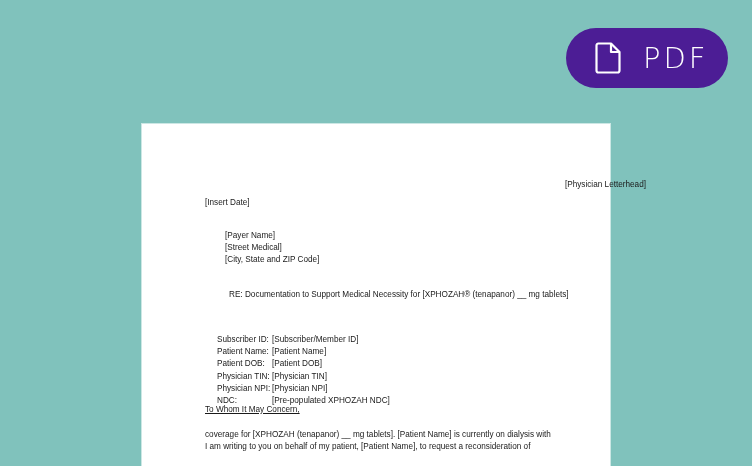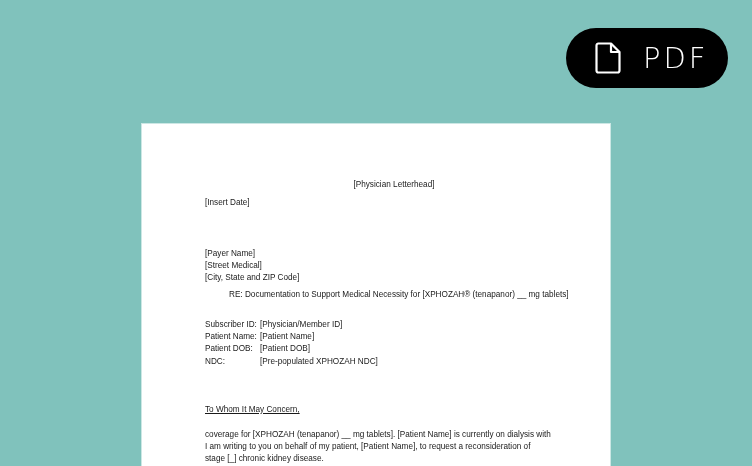--- a/index.html
+++ b/index.html
@@ -14,21 +14,21 @@
       position: relative;
       font-family: "Liberation Sans", sans-serif;
     }
     .pdf-button {
       position: absolute;
       left: 566px;
       top: 28px;
       width: 162px;
       height: 60px;
       border-radius: 30px;
-      background: #000000;
+      background: #4c1d95;
       display: flex;
       align-items: center;
       box-sizing: border-box;
       padding-left: 29px;
       cursor: pointer;
     }
     .pdf-icon {
       width: 26px;
       height: 32px;
       display: block;
@@ -55,21 +55,21 @@
       position: absolute;
       font-family: "Liberation Sans", sans-serif;
       font-size: 8.2px;
       color: #1a1a1a;
       line-height: 12.2px;
       white-space: nowrap;
     }
     .letterhead {
       left: 0;
       width: 504px;
-      text-align: center;
+      text-align: right;
       top: 55px;
     }
     .line-block {
       left: 55px;
       padding-left: 8px;
     }
     .field-row {
       display: flex;
     }
     .field-label {
@@ -85,47 +85,54 @@
     <path d="M3 1.5 H16 L24.5 10 V28.5 A2 2 0 0 1 22.5 30.5 H3.5 A2 2 0 0 1 1.5 28.5 V3.5 A2 2 0 0 1 3.5 1.5 Z" fill="none" stroke="#ffffff" stroke-width="2.2" stroke-linejoin="round"></path>
     <path d="M16 1.5 V10 H24.5" fill="none" stroke="#ffffff" stroke-width="2.2" stroke-linejoin="round"></path>
   </svg>
   <span class="pdf-label">PDF</span>
 </div>
 
 <div class="document">
   <div class="doc-text letterhead">[Physician Letterhead]</div>
   <div class="doc-text line-block" style="top:73px;">[Insert Date]</div>
 
-  <div class="doc-text line-block" style="top:124px;">
+  <div class="doc-text line-block" style="top:106px;margin-left:20px;">
     <div>[Payer Name]</div>
     <div>[Street Medical]</div>
     <div>[City, State and ZIP Code]</div>
   </div>
 
   <div class="doc-text line-block" style="top:165px;margin-left:24px;">RE: Documentation to Support Medical Necessity for [XPHOZAH® (tenapanor) __ mg tablets]</div>
 
-  <div class="doc-text line-block" style="top:195px;">
+  <div class="doc-text line-block" style="top:210px;margin-left:12px;">
     <div class="field-row">
       <span class="field-label">Subscriber ID:</span>
-      <span>[Physician/Member ID]</span>
+      <span>[Subscriber/Member ID]</span>
     </div>
     <div class="field-row">
       <span class="field-label">Patient Name:</span>
       <span>[Patient Name]</span>
     </div>
     <div class="field-row">
       <span class="field-label">Patient DOB:</span>
       <span>[Patient DOB]</span>
+    </div>
+    <div class="field-row">
+      <span class="field-label">Physician TIN:</span>
+      <span>[Physician TIN]</span>
+    </div>
+    <div class="field-row">
+      <span class="field-label">Physician NPI:</span>
+      <span>[Physician NPI]</span>
     </div>
     <div class="field-row">
       <span class="field-label">NDC:</span>
       <span>[Pre-populated XPHOZAH NDC]</span>
     </div>
   </div>
 
   <div class="doc-text line-block" style="top:280px;text-decoration:underline;">To Whom It May Concern,</div>
 
   <div class="doc-text line-block" style="top:305px;">
     <div>coverage for [XPHOZAH (tenapanor) __ mg tablets]. [Patient Name] is currently on dialysis with</div>
     <div>I am writing to you on behalf of my patient, [Patient Name], to request a reconsideration of</div>
-    <div>stage [_] chronic kidney disease.</div>
   </div>
 </div>
 
 </body></html>

